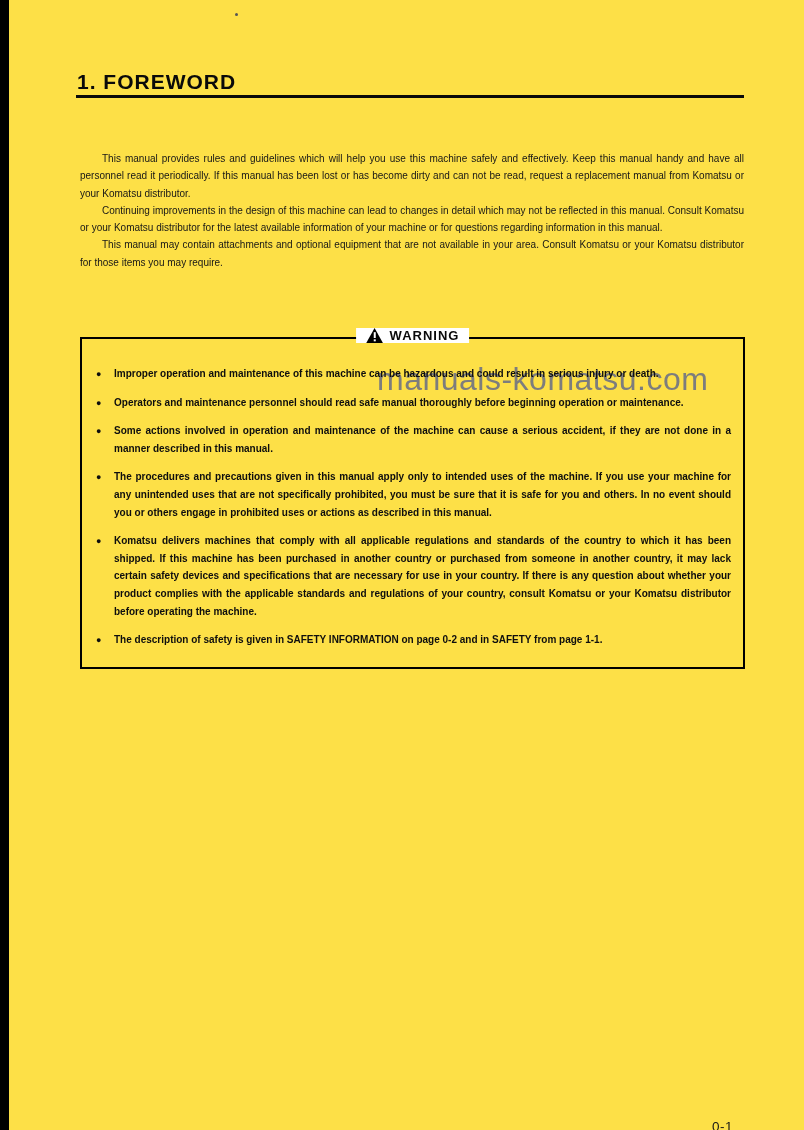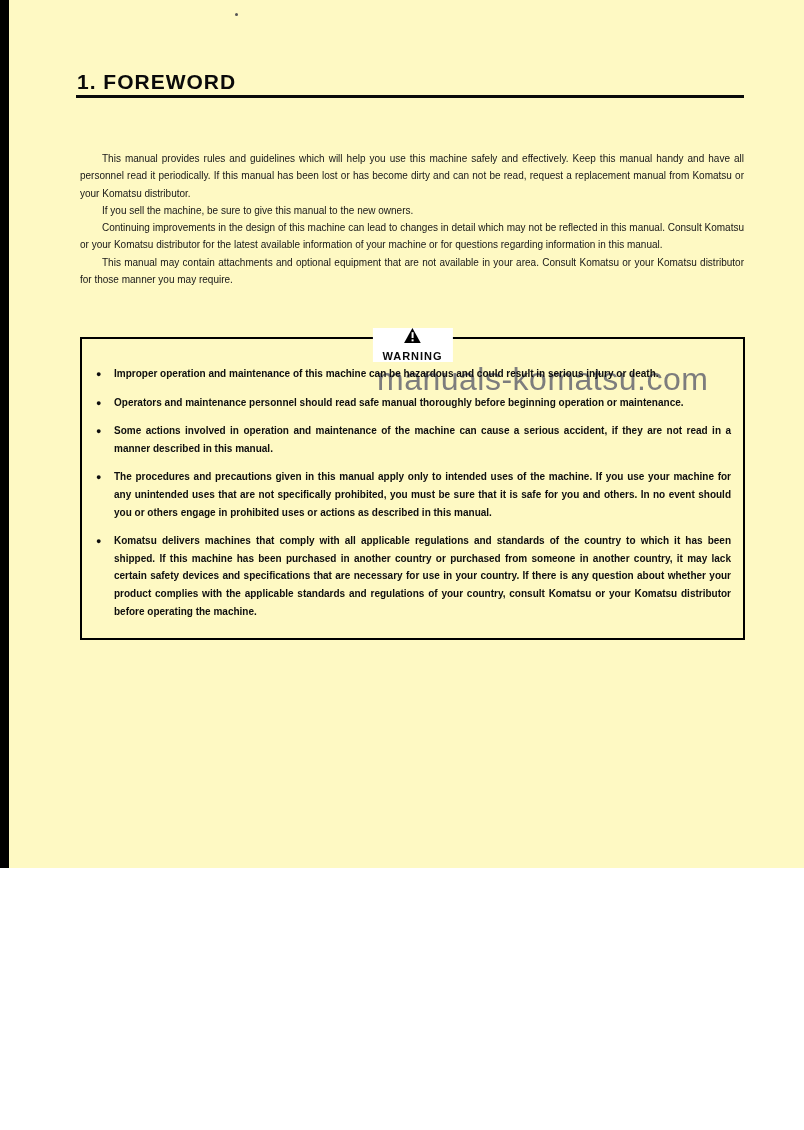--- a/index.html
+++ b/index.html
@@ -4,22 +4,22 @@
 <style>
   * { margin: 0; padding: 0; box-sizing: border-box; }
   html, body { background: #ffffff; }
   body {
     font-family: "Liberation Sans", "DejaVu Sans", sans-serif;
     color: #111;
   }
   .page {
     position: relative;
     width: 804px;
-    height: 868px;
-    background: #fef9c3;
+    height: 1130px;
+    background: #fde047;
     overflow: hidden;
   }
   
   .left-bar {
     position: absolute;
     left: 0; top: 0;
     width: 9px; height: 1130px;
     background: #000;
   }
   .scan-dot {
@@ -66,25 +66,24 @@
   .warning-legend {
     position: absolute;
     top: -11px; left: 50%;
     transform: translateX(-50%);
     background: #fff;
     padding: 0 10px;
     display: flex;
     align-items: center;
     gap: 7px;
     font-weight: bold;
-    font-size: 11px;
+    font-size: 13px;
     letter-spacing: 1px;
     white-space: nowrap;
     color: #0a0a0a;
-    flex-direction: column;
   }
   .warn-tri { display: inline-block; width: 17px; height: 15px; }
   .watermark {
     position: absolute;
     left: 295px; top: 22px;
     font-size: 32px;
     color: #7d7d7d;
     letter-spacing: 0.5px;
     pointer-events: none;
     white-space: nowrap;
@@ -124,43 +123,43 @@
 <div class="page">
 
   <div class="left-bar"></div>
   <div class="scan-dot"></div>
 
   <h1 class="heading">1.  FOREWORD</h1>
   <div class="heading-rule"></div>
 
   <div class="intro">
     <p>This manual provides rules and guidelines which will help you use this machine safely and effectively. Keep this manual handy and have all personnel read it periodically. If this manual has been lost or has become dirty and can not be read, request a replacement manual from Komatsu or your Komatsu distributor.</p>
-    <p>If you sell the machine, be sure to give this manual to the new owners.</p>
     <p>Continuing improvements in the design of this machine can lead to changes in detail which may not be reflected in this manual. Consult Komatsu or your Komatsu distributor for the latest available information of your machine or for questions regarding information in this manual.</p>
-    <p>This manual may contain attachments and optional equipment that are not available in your area. Consult Komatsu or your Komatsu distributor for those manner you may require.</p>
+    <p>This manual may contain attachments and optional equipment that are not available in your area. Consult Komatsu or your Komatsu distributor for those items you may require.</p>
   </div>
 
   <div class="warning-box">
     <div class="warning-legend">
       <span class="warn-tri">
         <svg viewBox="0 0 20 18" width="17" height="15">
           <polygon points="10,0 20,18 0,18" fill="#000"></polygon>
           <rect x="9" y="5" width="2.4" height="7" fill="#fff"></rect>
           <rect x="9" y="13.6" width="2.4" height="2.4" fill="#fff"></rect>
         </svg>
       </span>
       <span>WARNING</span>
     </div>
 
     <div class="watermark">manuals-komatsu.com</div>
 
     <ul class="bullets">
       <li class="bullet-item">Improper operation and maintenance of this machine can be hazardous and could result in serious injury or death.</li>
       <li class="bullet-item">Operators and maintenance personnel should read safe manual thoroughly before beginning operation or maintenance.</li>
-      <li class="bullet-item">Some actions involved in operation and maintenance of the machine can cause a serious accident, if they are not read in a manner described in this manual.</li>
+      <li class="bullet-item">Some actions involved in operation and maintenance of the machine can cause a serious accident, if they are not done in a manner described in this manual.</li>
       <li class="bullet-item">The procedures and precautions given in this manual apply only to intended uses of the machine. If you use your machine for any unintended uses that are not specifically prohibited, you must be sure that it is safe for you and others. In no event should you or others engage in prohibited uses or actions as described in this manual.</li>
       <li class="bullet-item">Komatsu delivers machines that comply with all applicable regulations and standards of the country to which it has been shipped. If this machine has been purchased in another country or purchased from someone in another country, it may lack certain safety devices and specifications that are necessary for use in your country. If there is any question about whether your product complies with the applicable standards and regulations of your country, consult Komatsu or your Komatsu distributor before operating the machine.</li>
+      <li class="bullet-item">The description of safety is given in SAFETY INFORMATION on page 0-2 and in SAFETY from page 1-1.</li>
     </ul>
   </div>
 
   <div class="page-number">0-1</div>
 
 </div>
 
 </body></html>

